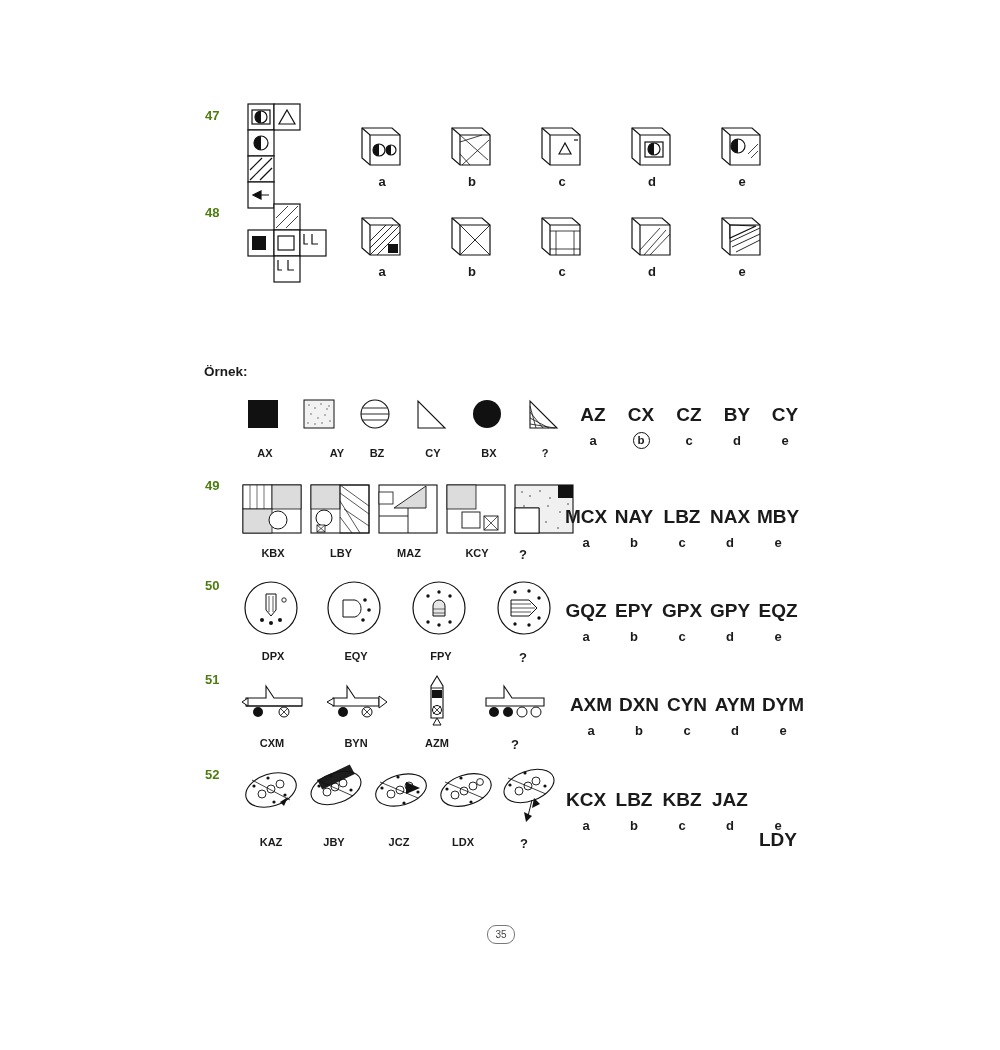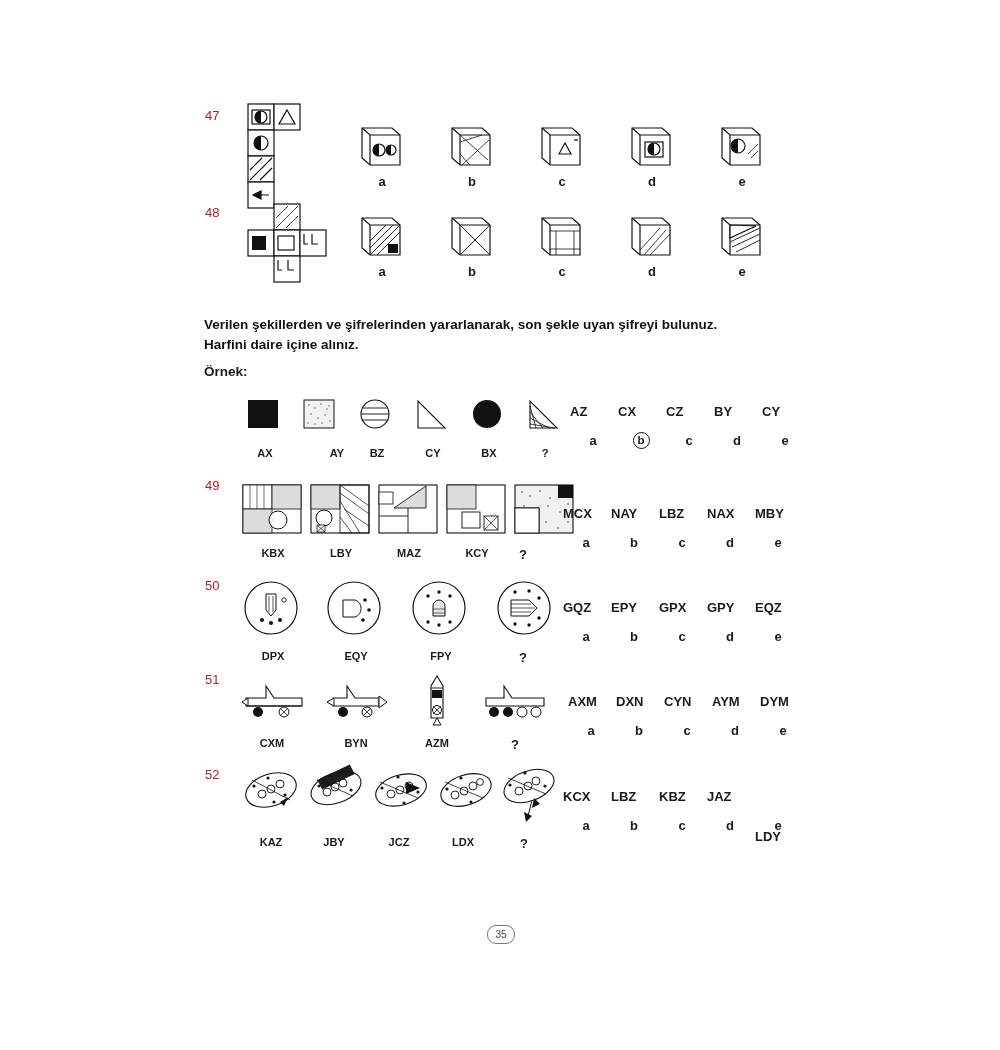--- a/index.html
+++ b/index.html
@@ -17,22 +17,22 @@
   }
   .page {
     position: absolute;
     left: 0; top: 0;
     width: 1000px;
     height: 1050px;
   }
   .qnum {
     position: absolute;
     font-size: 13px;
-    font-weight: normal;
-    color: #b91c1c;
+    font-weight: bold;
+    color: #4d7c0f;
   }
   .opt-label {
     position: absolute;
     font-size: 13px;
     font-weight: bold;
     text-align: center;
     width: 30px;
   }
   .instr {
     position: absolute;
@@ -49,22 +49,23 @@
   }
   .code {
     position: absolute;
     font-size: 11px;
     font-weight: bold;
     text-align: center;
     width: 46px;
   }
   .ans-code {
     position: absolute;
-    font-size: 13px;
+    font-size: 19px;
     font-weight: bold;
+    text-align: center;
     width: 46px;
   }
   .ans-letter {
     position: absolute;
     font-size: 13px;
     font-weight: bold;
     text-align: center;
     width: 46px;
   }
   .circled {
@@ -297,24 +298,20 @@
         <path d="M12,11 L12,41"></path>
         <path d="M12,28 L42,14" stroke-width="0.9"></path>
         <path d="M14,33 L42,20" stroke-width="0.9"></path>
         <path d="M18,38 L42,26" stroke-width="0.9"></path>
         <path d="M12,11 L12,24 L38,12 z" fill="#fff"></path>
       </g>
     </svg>
   </div>
   <div class="opt-label" style="left:727px; top:264px;">e</div>
 
-  <div class="instr" style="left:204px; top:315px;">
-    <div>Verilen şekillerden ve şifrelerinden yararlanarak, son şekle uyan şifreyi bulunuz.</div>
-    <div>Harfini daire içine alınız.</div>
-  </div>
 
   <div class="ornek" style="left:204px; top:364px;">Örnek:</div>
 
   <div class="shape-cell" style="left:246px; top:398px;">
     <svg width="38" height="34" viewBox="0 0 38 34">
         <rect x="2" y="2" width="30" height="28" fill="#111"></rect>
       </svg>
   </div>
   <div class="shape-cell" style="left:302px; top:398px;">
     <svg width="38" height="34" viewBox="0 0 38 34">

